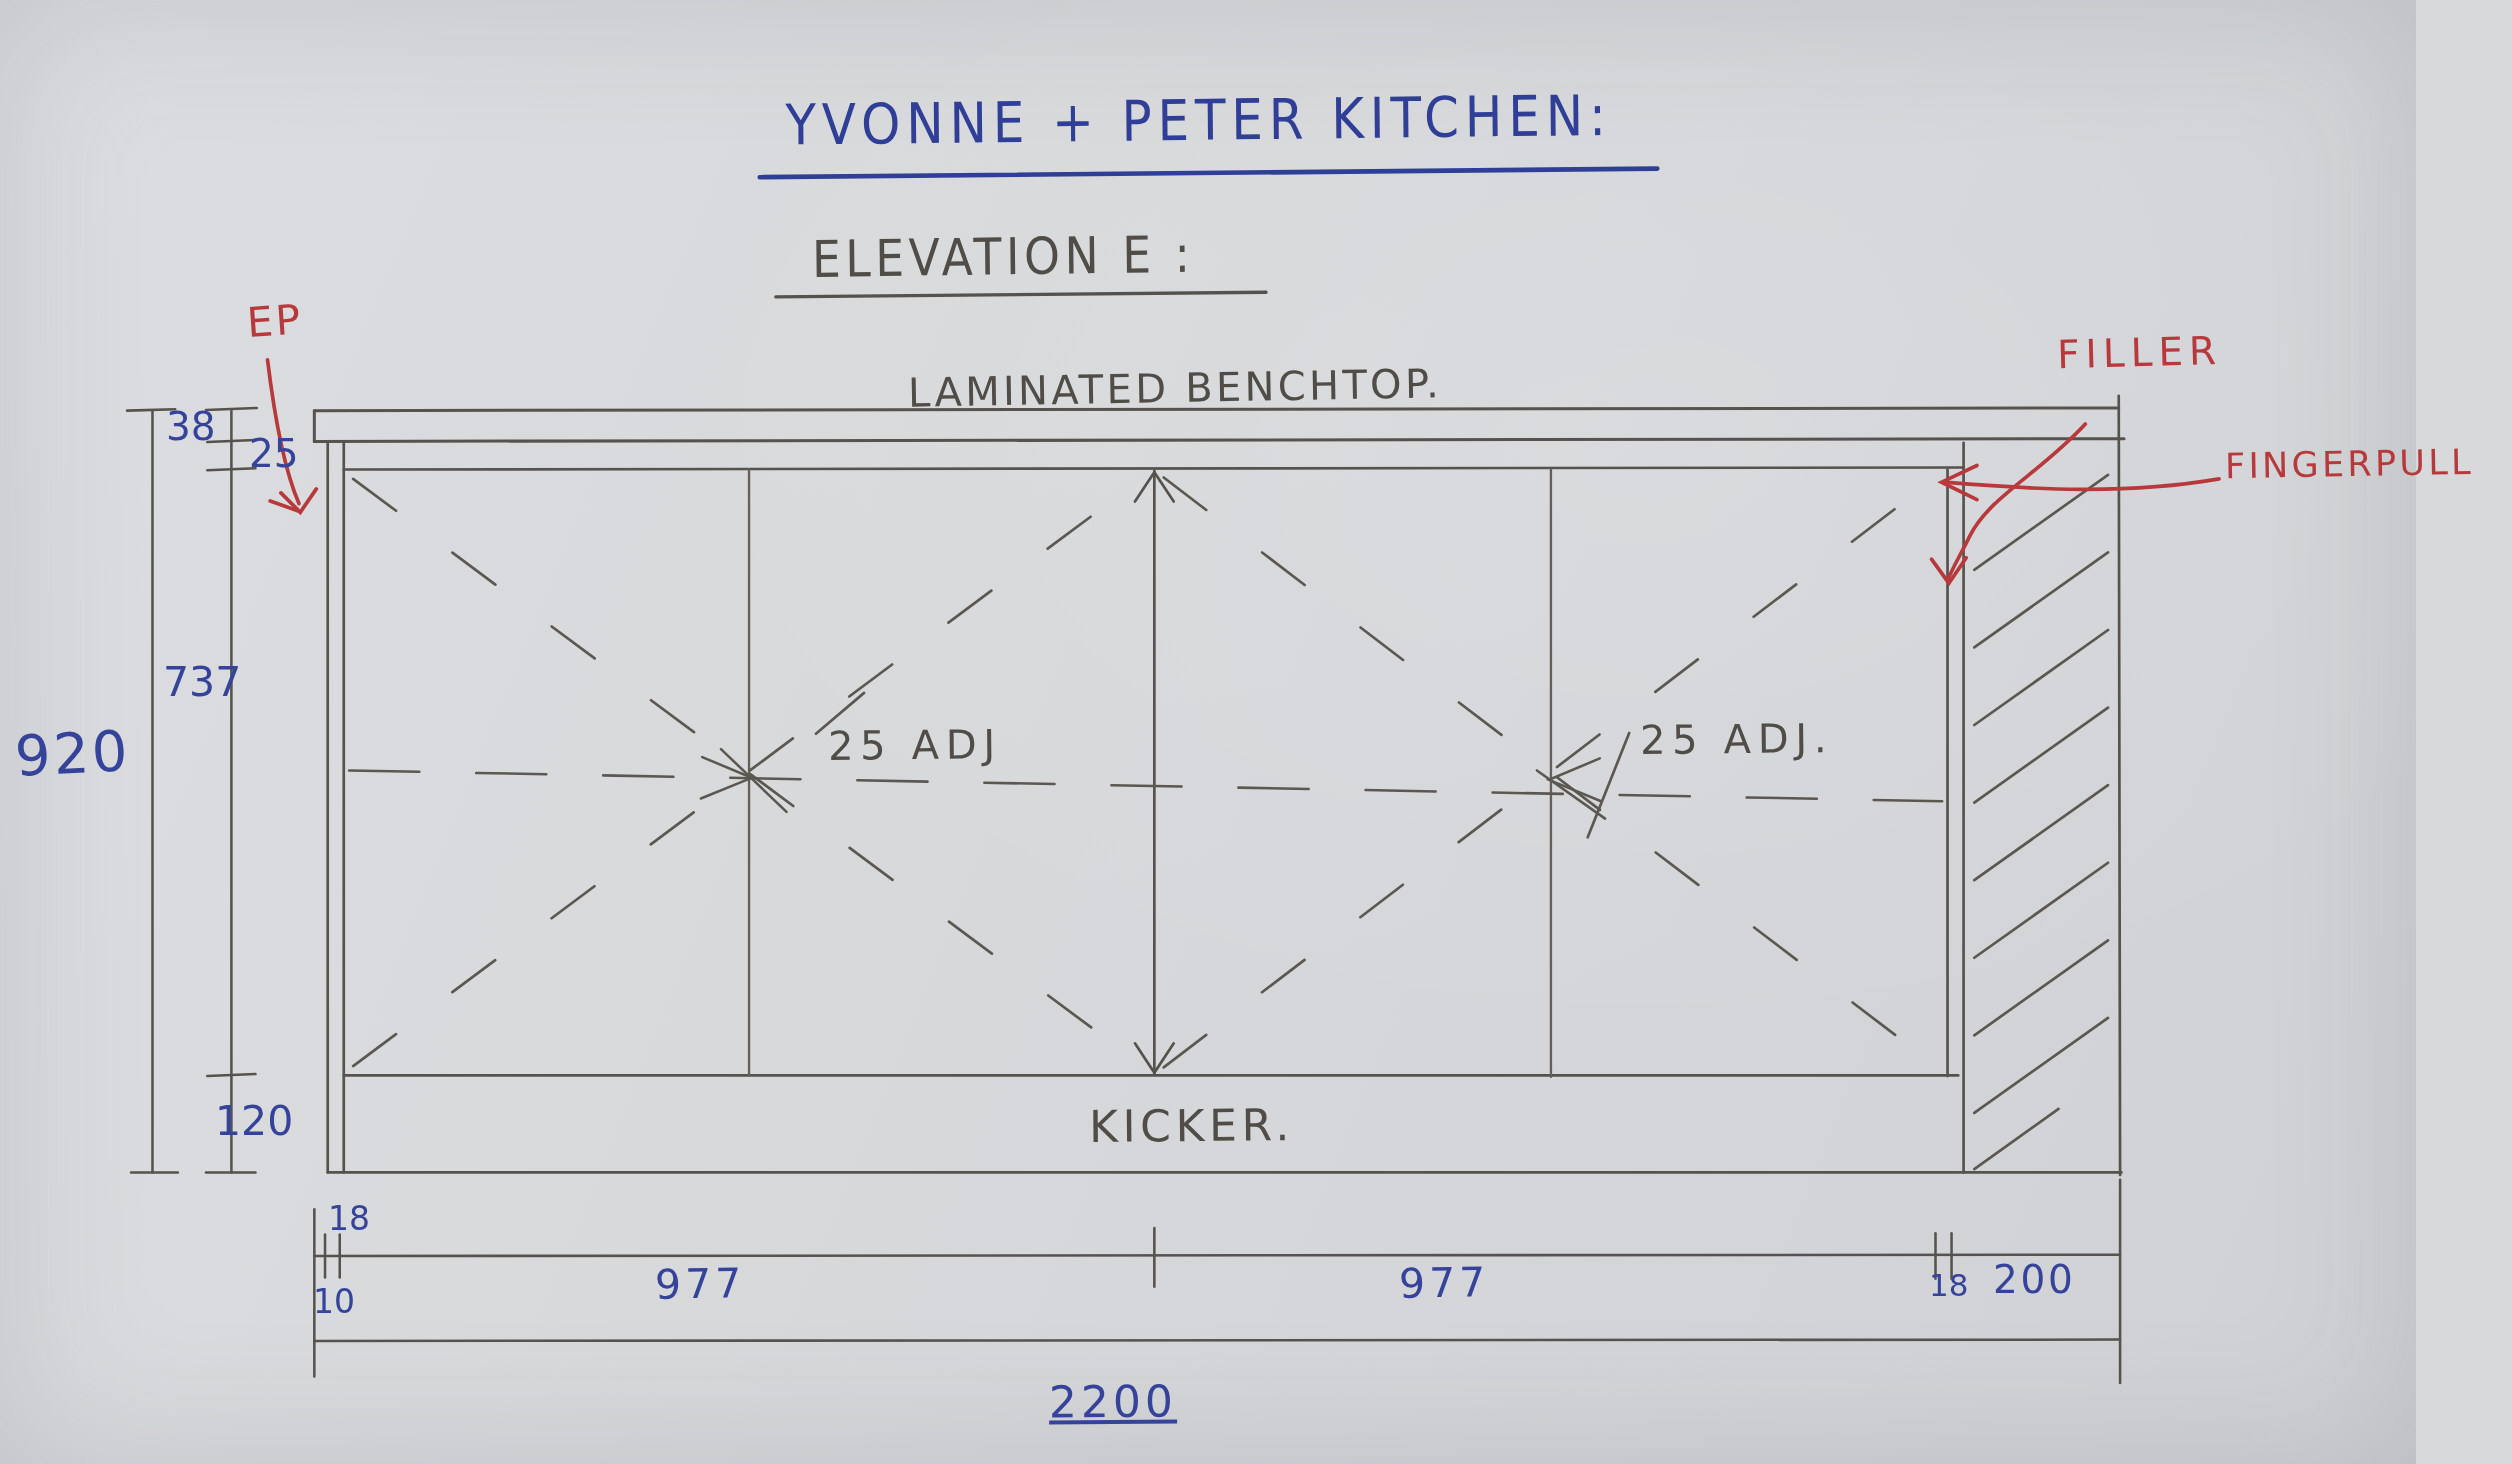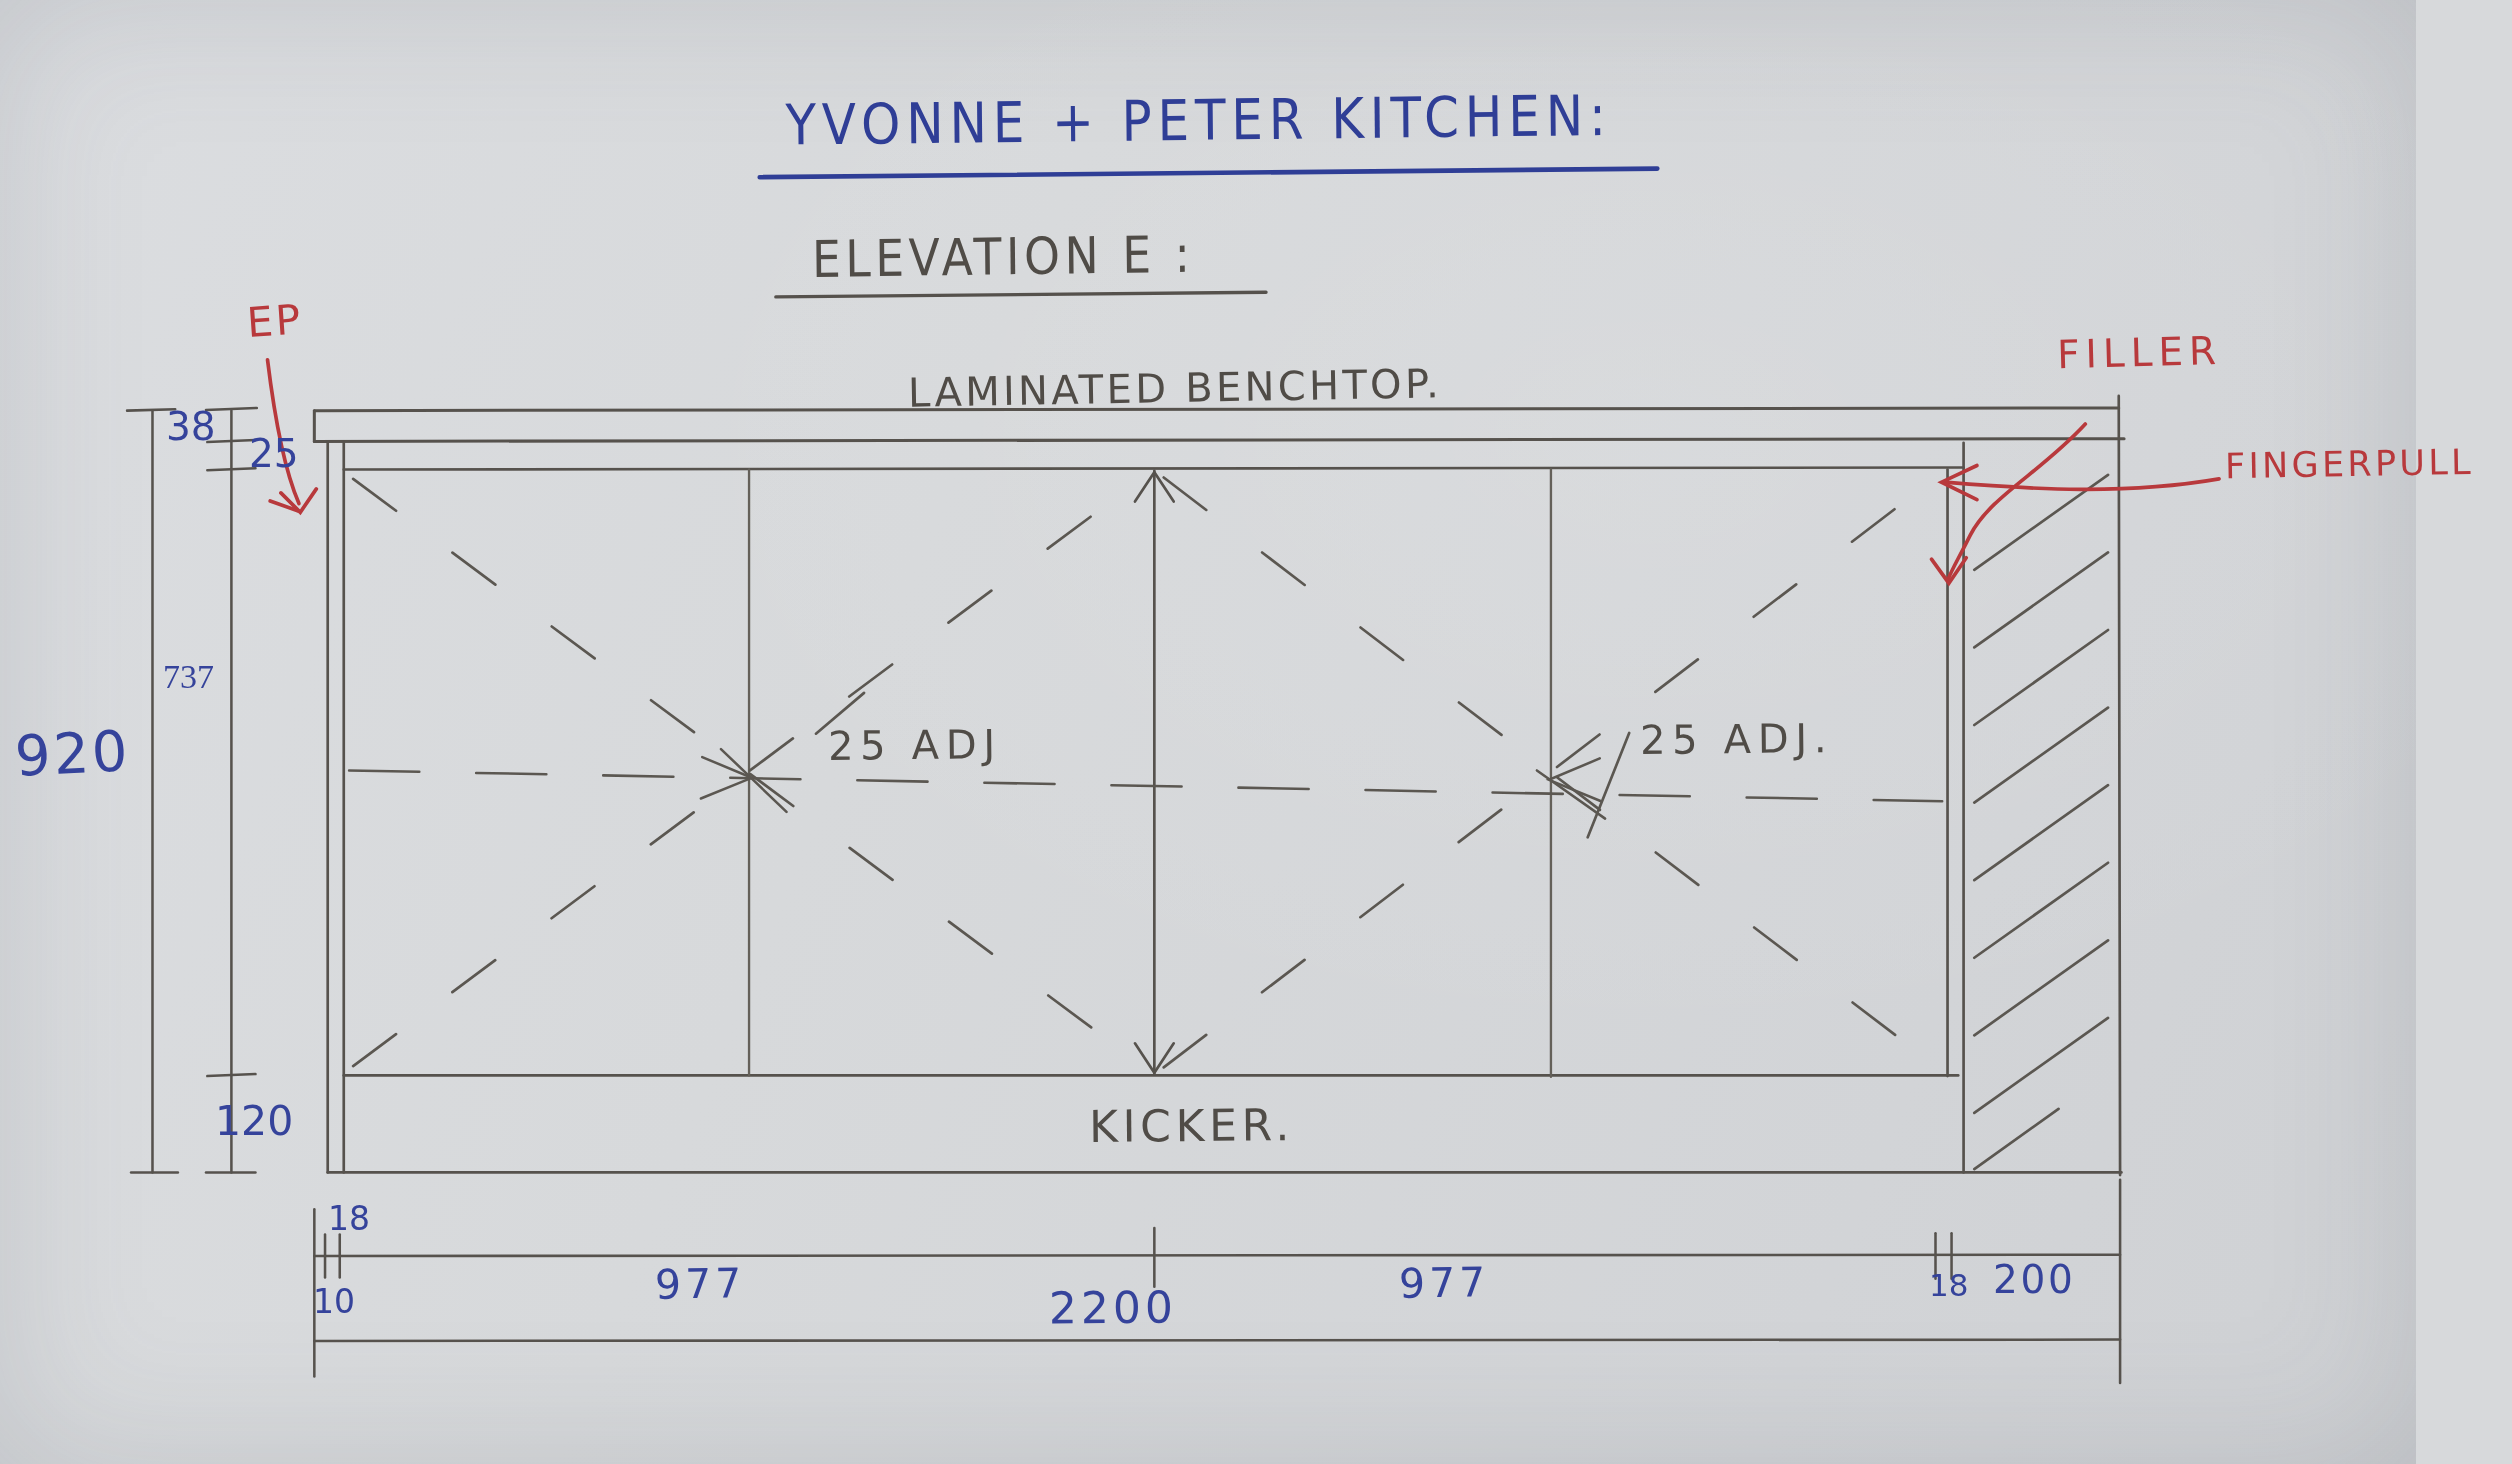--- a/index.html
+++ b/index.html
@@ -28,30 +28,30 @@
   .t-subtitle {left:806px;top:229px;font-size:47px;letter-spacing:4.7px;transform:scale(.97,1.08) rotate(-.7deg);}
   .t-benchtop {left:908px;top:365px;font-size:40px;letter-spacing:3.3px;transform:rotate(-1deg);}
   .t-kicker   {left:1089px;top:1100px;font-size:44px;letter-spacing:4.7px;transform:rotate(-.5deg);}
   .t-ep       {left:247px;top:297px;font-size:41px;letter-spacing:2.7px;transform:rotate(-4deg);}
   .t-filler   {left:2057px;top:330px;font-size:39px;letter-spacing:6px;transform:rotate(-1.5deg);}
   .t-fingerpull{left:2225px;top:444px;font-size:35px;letter-spacing:3.3px;transform:rotate(-1deg);}
   .t-adjl     {left:828px;top:722px;font-size:40px;letter-spacing:6.7px;transform:rotate(-.6deg);}
   .t-adjr     {left:1640px;top:716px;font-size:40px;letter-spacing:6.7px;transform:rotate(-.6deg);}
   .t-38  {left:166px; top:404px; font-size:39px;}
   .t-25  {left:249px; top:431px; font-size:39px;}
-  .t-737 {left:163px; top:658px; font-size:34px;font-family:Liberation Serif, serif;}
+  .t-737 {left:163px; top:658px; font-size:41px;}
   .t-920 {left:14.7px;  top:721px;font-size:56px;letter-spacing:2.7px;transform:rotate(-3deg);}
   .t-120 {left:167px; top:1097px;font-size:41px;margin-left:48px;}
   .t-10  {left:313px; top:1282px;font-size:33px;}
   .t-18l {left:328px; top:1199px;font-size:33px;}
   .t-977l{left:655px; top:1260px;font-size:41px;letter-spacing:4px;transform:rotate(-1.2deg);}
   .t-977r{left:1399px;top:1259px;font-size:41px;letter-spacing:4px;transform:rotate(-1.2deg);}
   .t-18r {left:1929px;top:1267px;font-size:31px;}
   .t-200 {left:1993px;top:1257px;font-size:39px;letter-spacing:2.7px;}
-  .t-2200{left:1049px;top:1282px;font-size:44px;letter-spacing:4px;transform:rotate(-.4deg);}
+  .t-2200{left:1049px;top:1376px;font-size:44px;letter-spacing:4px;transform:rotate(-.4deg);text-decoration:underline;}
 </style>
 </head>
 <body>
 
 <div class="sheet">
 
   <svg width="2512" height="1464" viewBox="0 0 3756 2189">
 
     <g stroke="#2f3e96" stroke-width="7" stroke-linecap="round">
       <path d="M1136 265 L2478 252" fill="none"></path>

